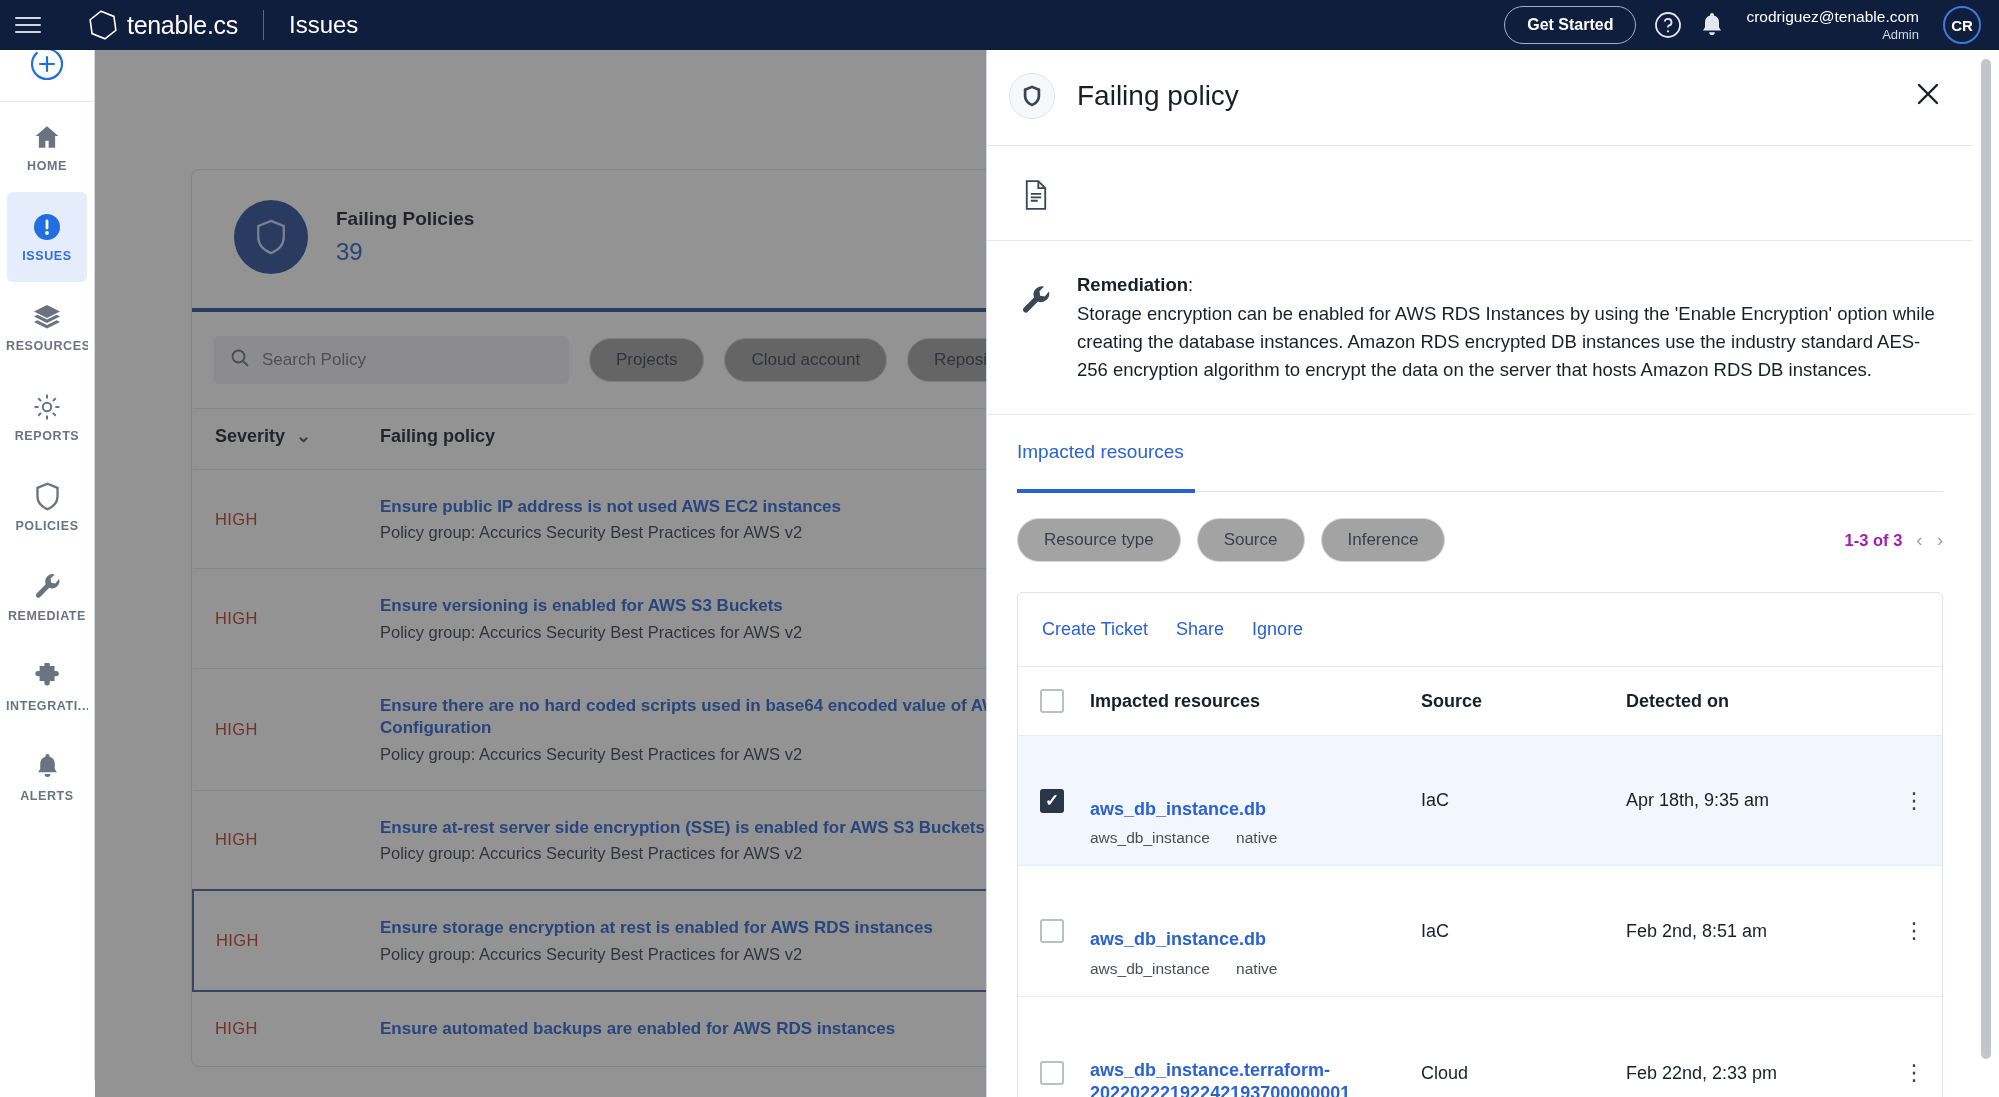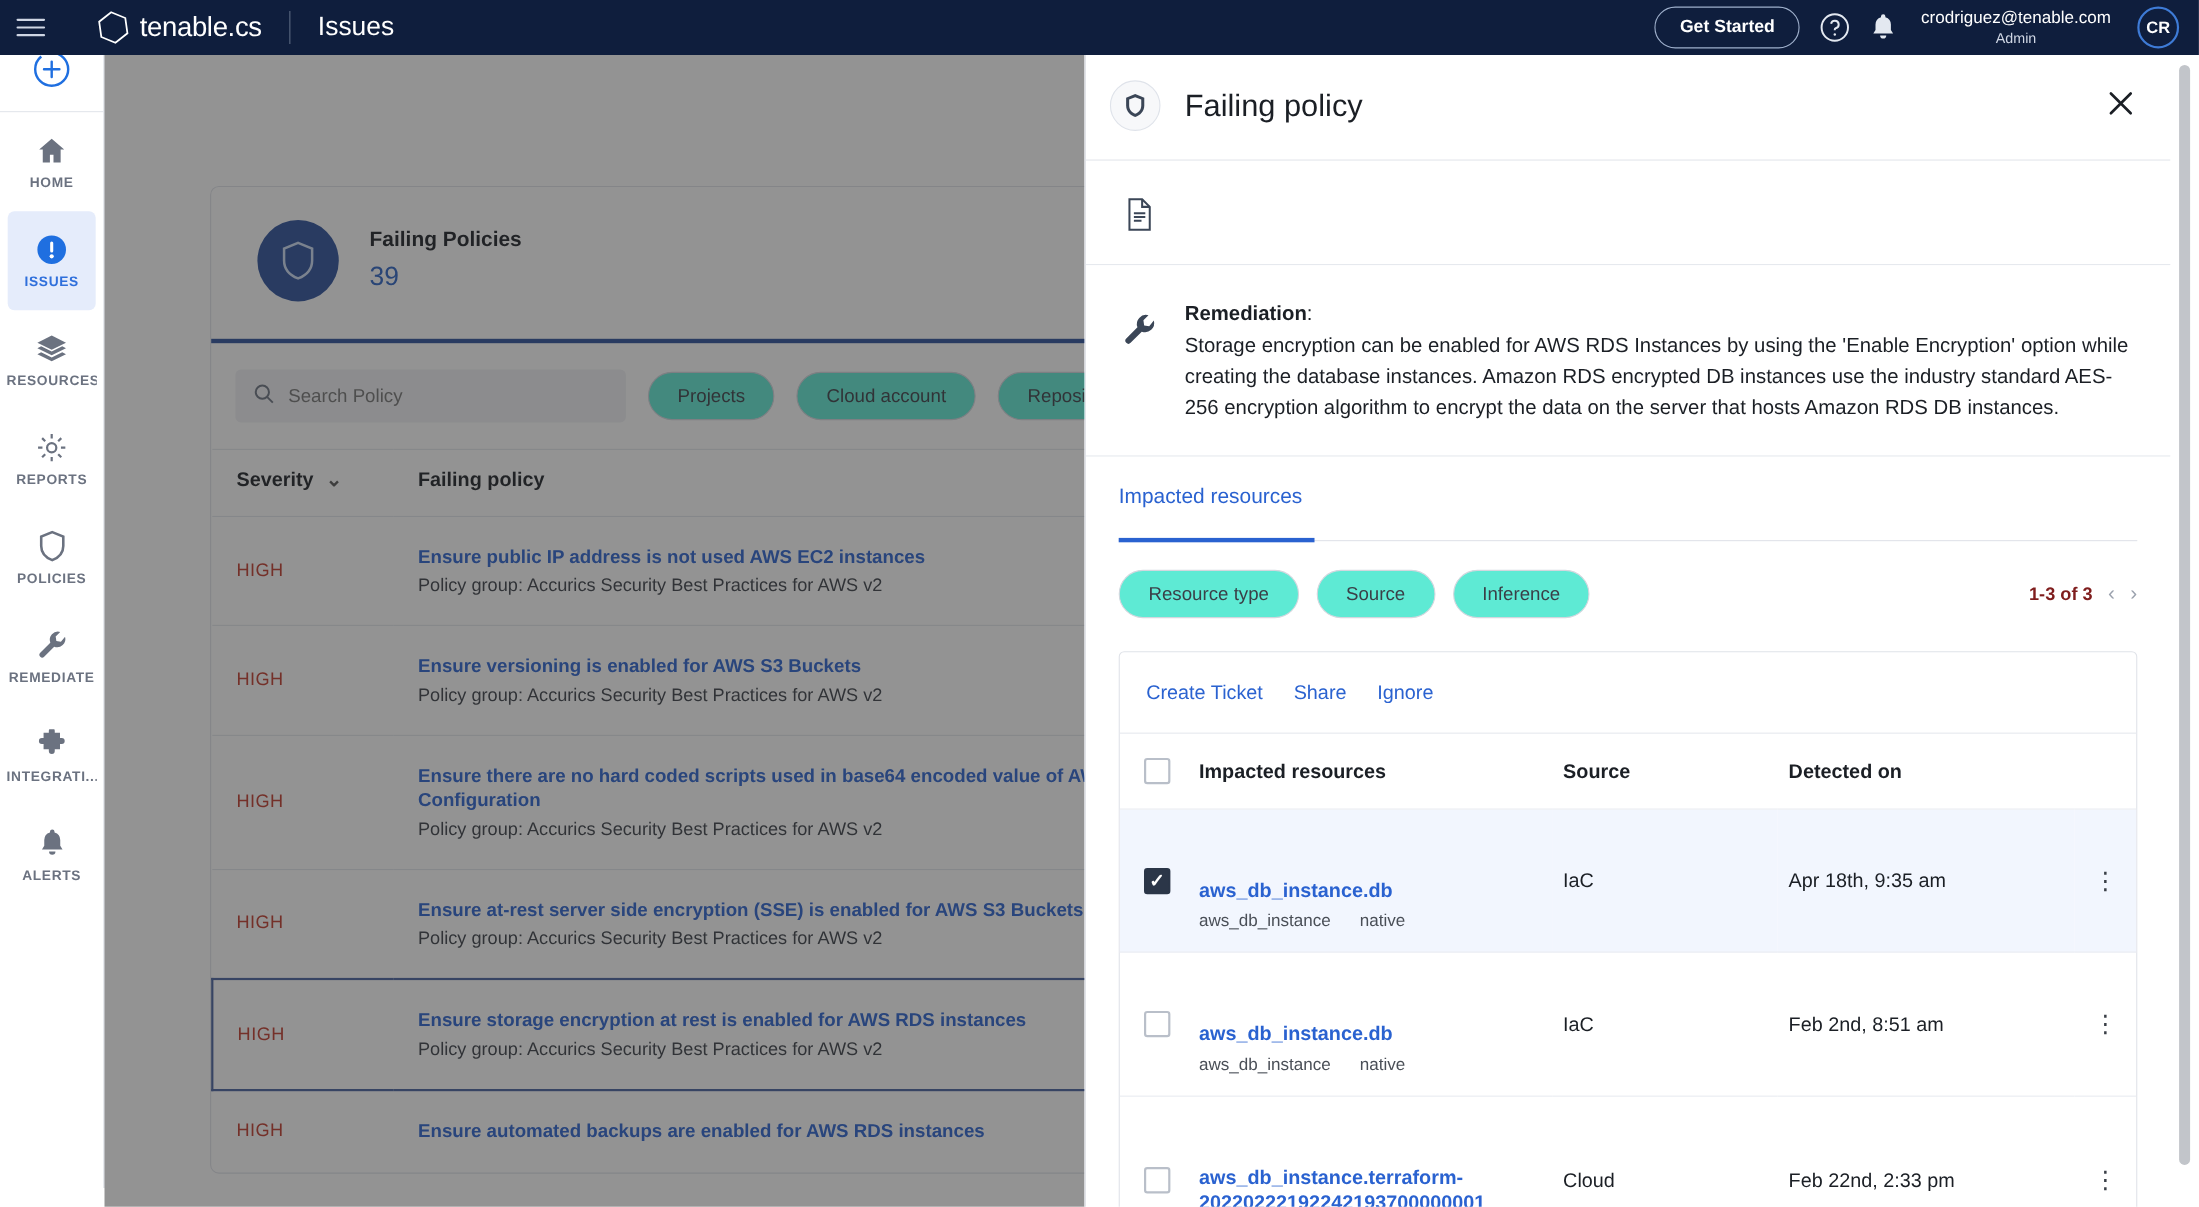--- a/index.html
+++ b/index.html
@@ -24,21 +24,21 @@
   .brand-text { color: #ffffff; font-size: 25px; letter-spacing: -0.3px; font-weight: 400; }
   .brand-sep { width: 1px; height: 30px; background: #5a6880; margin: 0 25px; }
   .page-title-top { color: #ffffff; font-size: 24px; font-weight: 400; }
   .topbar-right { margin-left: auto; display: flex; align-items: center; gap: 18px; padding-right: 18px; }
   .get-started {
     border: 1px solid #9fb0cc; color: #ffffff; background: transparent;
     border-radius: 20px; padding: 9px 22px; font-size: 16px; font-weight: bold;
     font-family: "Liberation Sans", sans-serif; cursor: pointer;
   }
   .icon-btn { color: #e3e8f0; cursor: pointer; display: flex; align-items: center; }
-  .user-block { text-align: center; line-height: 1.25; margin-left: 4px; }
+  .user-block { text-align: right; line-height: 1.25; margin-left: 4px; }
   .user-email { color: #ffffff; font-size: 15.5px; }
   .user-role { color: #cfd6e4; font-size: 13px; }
   .avatar {
     width: 38px; height: 38px; border-radius: 50%; border: 2px solid #3e7bd6;
     color: #ffffff; display: flex; align-items: center; justify-content: center;
     font-size: 15px; font-weight: bold; margin-left: 6px; cursor: pointer;
   }
 
   
   .sidebar {
@@ -89,21 +89,21 @@
     display: flex; align-items: center; gap: 12px; padding: 0 16px;
   }
   .search-box input {
     border: none; background: transparent; outline: none;
     font-size: 17px; color: #6b7280; width: 100%;
     font-family: "Liberation Sans", sans-serif;
   }
   .chip {
     border: 1px solid #d3d7de; border-radius: 22px; height: 44px;
     padding: 0 26px; display: flex; align-items: center;
-    font-size: 17px; color: #3a3f47; background: #5eead4; cursor: pointer; white-space: nowrap;
+    font-size: 17px; color: #3a3f47; background: #a3a3a3; cursor: pointer; white-space: nowrap;
   }
 
   table.bgtable { width: 100%; border-collapse: collapse; }
   table.bgtable th {
     text-align: left; font-size: 18px; color: #1b1f25; font-weight: bold;
     padding: 16px 22px 22px 22px; border-top: 1px solid #e3e6ec;
   }
   table.bgtable td {
     border-top: 1px solid #e3e6ec; padding: 26px 22px; vertical-align: middle;
   }
@@ -149,21 +149,21 @@
   .tabs-wrap { padding: 26px 30px 0 30px; }
   .tab {
     display: inline-block; font-size: 19px; color: #2a62d0;
     padding-bottom: 28px; cursor: pointer;
   }
   .tabs-underline { height: 1px; background: #e0e3e9; position: relative; }
   .tabs-underline .active-bar { position: absolute; left: 0; top: -2px; width: 178px; height: 4px; background: #2a62d0; }
 
   .filter-bar { display: flex; align-items: center; padding: 26px 30px 20px 30px; gap: 16px; text-align: right; }
   .pager { margin-left: auto; display: flex; align-items: center; gap: 14px; }
-  .pager-text { font-size: 16.5px; color: #7f1d1d; font-weight: bold; }
+  .pager-text { font-size: 16.5px; color: #a21caf; font-weight: bold; }
   .pager-arrow { color: #9aa1ad; cursor: pointer; font-size: 19px; }
 
   .res-card { margin: 10px 30px 0 30px; border: 1px solid #e0e3e9; border-radius: 5px; }
   .res-actions { display: flex; gap: 28px; padding: 26px 24px 26px 24px; border-bottom: 1px solid #e6e9ee; }
   .res-action { color: #2a62d0; font-size: 18px; cursor: pointer; }
 
   table.restable { width: 100%; border-collapse: collapse; }
   table.restable th {
     text-align: left; font-size: 18px; font-weight: bold; color: #1b1f25;
     padding: 22px 10px;

